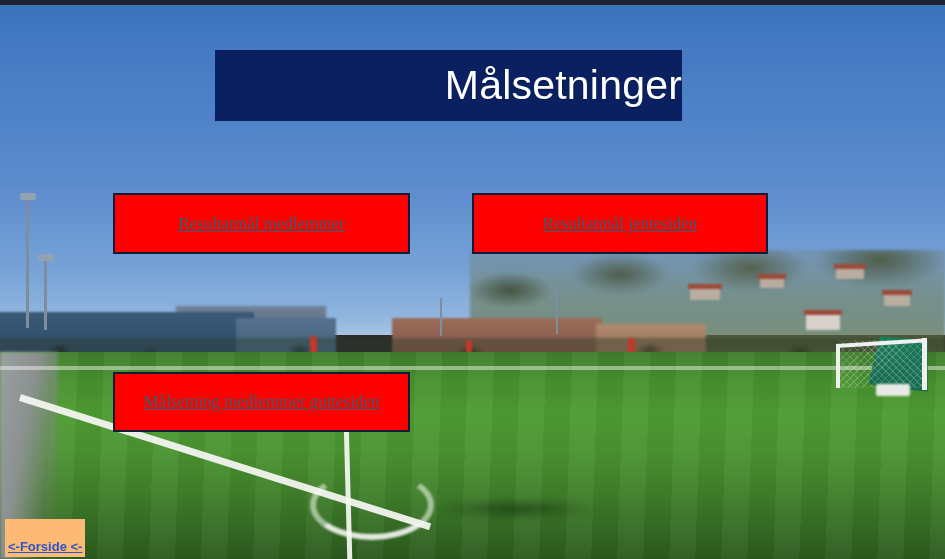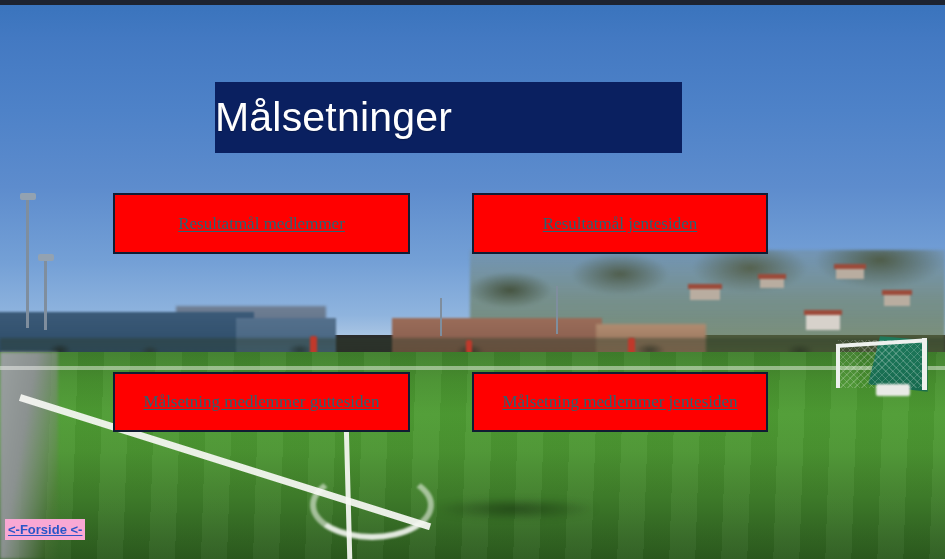--- a/index.html
+++ b/index.html
@@ -305,23 +305,22 @@
   
   .title-box {
     position: absolute;
     left: 215px;
     top: 50px;
     width: 467px;
     height: 71px;
     background: #0a2060;
     display: flex;
     align-items: center;
-    justify-content: flex-start;
+    justify-content: flex-end;
     z-index: 20;
-    margin-top: 32px;
   }
   .title-text {
     color: #ffffff;
     font-family: "Liberation Sans", sans-serif;
     font-size: 41px;
     font-weight: 400;
     letter-spacing: .2px;
     line-height: 1;
     text-shadow: 0 1px 1px rgba(0,0,0,.25);
   }
@@ -350,22 +349,22 @@
   .btn-a { left: 113px; top: 193px; width: 297px; height: 61px; }
   .btn-b { left: 472px; top: 193px; width: 296px; height: 61px; }
   .btn-c { left: 113px; top: 372px; width: 297px; height: 60px; }
   .btn-d { left: 472px; top: 372px; width: 296px; height: 60px; }
 
   
   .back-link {
     position: absolute;
     left: 5px;
     top: 519px;
-    background: #f9a8d4;
-    padding: 1px 3px 2px 3px;
+    background: #fdba74;
+    padding: 18px 3px 2px 3px;
     z-index: 20;
     cursor: pointer;
   }
   .back-link-label {
     color: #2b55c8;
     font-family: "Liberation Sans", sans-serif;
     font-size: 13px;
     font-weight: 700;
     text-decoration: underline;
     white-space: nowrap;
@@ -437,21 +436,18 @@
   </div>
 
   <div class="btn btn-c">
     <span class="btn-label">Målsetning medlemmer guttesiden</span>
   </div>
 
   <div class="btn btn-b">
     <span class="btn-label">Resultatmål jentesiden</span>
   </div>
 
-  <div class="btn btn-d">
-    <span class="btn-label">Målsetning medlemmer jentesiden</span>
-  </div>
 
   <div class="back-link">
     <span class="back-link-label">&lt;-Forside &lt;-</span>
   </div>
 
 </div>
 
 </body></html>

